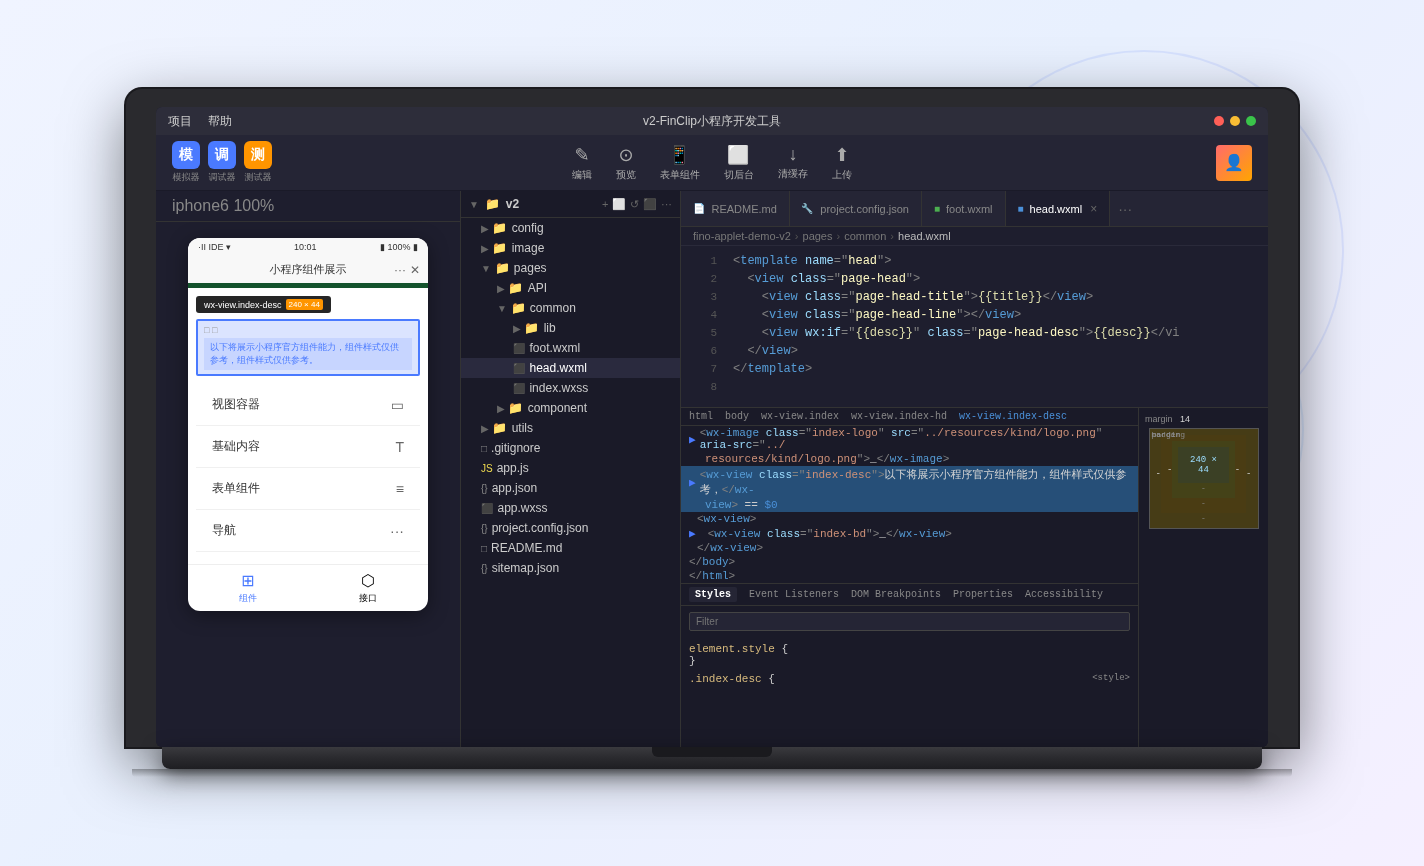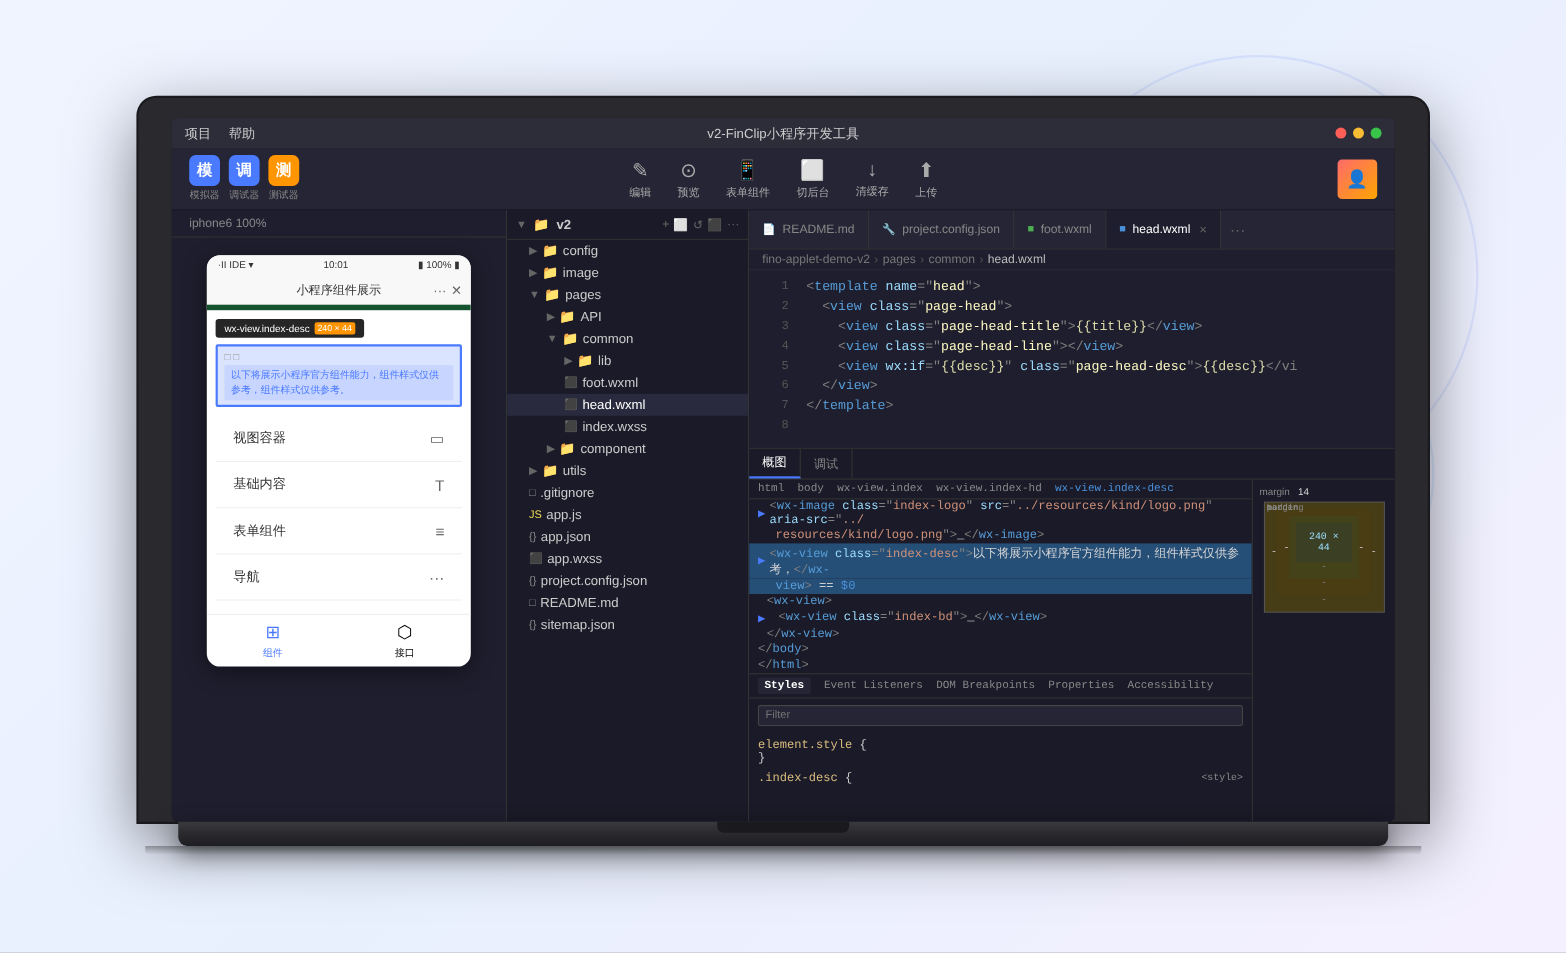--- a/index.html
+++ b/index.html
@@ -186,21 +186,21 @@
     .simulator-panel {
       width: 305px;
       background: #1e1e2e;
       border-right: 1px solid #333;
       display: flex;
       flex-direction: column;
       flex-shrink: 0;
     }
     .simulator-label {
       color: #888;
-      font-size: 11px;
+      font-size: 16px;
       padding: 6px 16px;
       border-bottom: 1px solid #333;
     }
     .phone-frame {
       margin: 16px auto;
       width: 240px;
       background: #fff;
       border-radius: 12px;
       overflow: hidden;
       box-shadow: 0 4px 20px rgba(0,0,0,0.4);
@@ -884,24 +884,20 @@
               <span class="code-content"><span class="c-punct">&lt;/</span><span class="c-tag">template</span><span class="c-punct">&gt;</span></span>
             </div>
             <div class="code-line">
               <span class="line-num">8</span>
               <span class="code-content">&nbsp;</span>
             </div>
           </div>
 
           <div class="devtools-panel">
 
-            <div class="devtools-tabs">
-              <div class="devtools-tab active">概图</div>
-              <div class="devtools-tab">调试</div>
-            </div>
 
             <div class="devtools-content">
 
               <div class="devtools-left">
 
                 <div class="devtools-breadcrumb">
                   <span class="devtools-bc-item">html</span>
                   <span class="devtools-bc-item"> </span>
                   <span class="devtools-bc-item">body</span>
                   <span class="devtools-bc-item"> </span>

